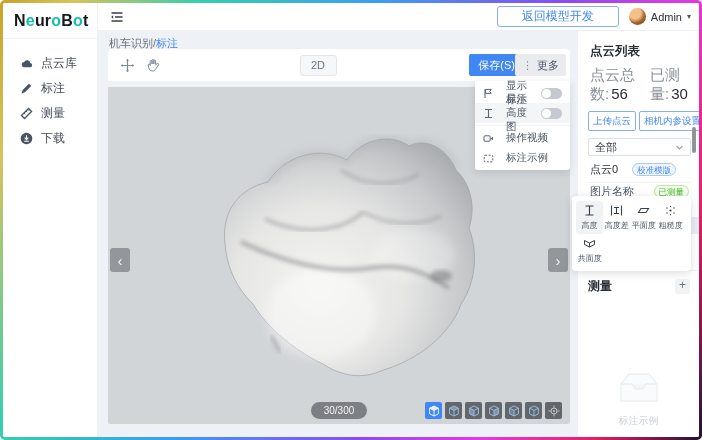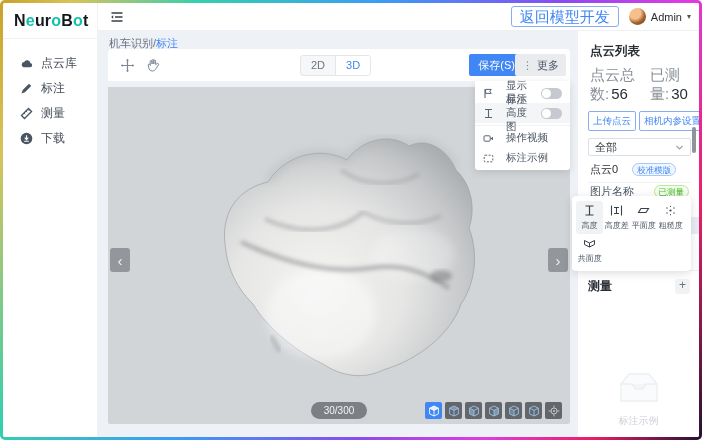--- a/index.html
+++ b/index.html
@@ -13,35 +13,35 @@
   .logo { height:36px; display:flex; align-items:center; padding-left:11px; font-weight:bold; font-size:16px; letter-spacing:.2px; border-bottom:1px solid #f0f1f3; }
   .logo .dark { color:#15181c; } .logo .teal { color:#10c1ae; }
   .nav { padding-top:12px; }
   .nav-item { display:flex; align-items:center; gap:8px; height:25px; padding-left:17px; color:#454c57; font-size:12px; cursor:pointer; }
   .nav-item svg { width:13px; height:13px; color:#4a5563; flex:none; }
 
   
   .header { position:absolute; left:95px; top:0; right:0; height:28px; background:#fff; border-bottom:1px solid #eef0f3; display:flex; align-items:center; }
   .collapse { margin-left:12px; cursor:pointer; display:flex; }
   .header-right { margin-left:auto; display:flex; align-items:center; gap:10px; padding-right:8px; }
-  .back-btn { height:21px; line-height:17px; padding:0 8px; font-size:15px; color:#4086f4; border:1px solid #87aef5; border-radius:3px; background:#fff; cursor:pointer; }
+  .back-btn { height:21px; line-height:17px; padding:0 24px; font-size:12px; color:#4086f4; border:1px solid #87aef5; border-radius:3px; background:#fff; cursor:pointer; }
   .admin { display:flex; align-items:center; gap:5px; cursor:pointer; font-size:11px; color:#2a2f36; }
   .avatar { width:17px; height:17px; border-radius:50%; background:radial-gradient(circle at 35% 30%,#f5c08a 0 35%,#a4642f 60%,#5d3318 100%); }
   .caret { font-size:8px; color:#555; }
 
   
   .breadcrumb { position:absolute; left:106px; top:33px; font-size:11px; color:#6b7280; }
   .breadcrumb .link { cursor:pointer; }
   .breadcrumb .current { color:#4086f4; }
 
   
   .toolbar { position:absolute; left:105px; top:46px; width:462px; height:32px; background:#fff; border-radius:4px 4px 0 0; display:flex; align-items:center; }
   .tool-ic { width:15px; height:15px; color:#7c8694; cursor:pointer; }
   .toolbar .pan-group { display:flex; gap:11px; margin-left:12px; }
-  .seg { position:absolute; left:192px; display:flex; border:1px solid #e4e6ea; background:#f6f7f8; border-radius:3px; height:21px; overflow:hidden; }
+  .seg { position:absolute; left:192px; display:flex; border:1px solid #e4e6ea; background:#f6f7f8; border-radius:3px; height:21px; overflow:hidden;flex-direction:column; }
   .seg .opt { padding:0 10px; line-height:19px; font-size:11px; color:#6b7280; cursor:pointer; }
   .seg .opt.active { background:#fff; color:#4086f4; border-left:1px solid #e4e6ea; }
   .save-btn { position:absolute; right:46px; height:22px; padding:0 9px; background:#4086f4; color:#fff; font-size:11px; border:none; border-radius:2px; cursor:pointer;margin-left:32px; }
   .more-btn { position:absolute; right:4px; height:22px; padding:0 7px; background:#e9ebee; color:#4a5563; font-size:11px; border:none; border-radius:2px; cursor:pointer; display:flex; align-items:center; gap:4px; }
   .more-btn .dots { color:#7c8694; font-size:11px; }
 
   
   .menu { position:absolute; left:472px; top:78px; width:95px; background:#fff; border-radius:0 0 3px 3px; box-shadow:0 2px 8px rgba(0,0,0,.12); padding:2px 0; z-index:30; }
   .menu-item { display:flex; align-items:center; gap:12px; height:20px; padding:0 8px; font-size:10.5px; color:#4a5563; cursor:pointer; }
   .menu-item.hl { background:#f4f5f7; }

